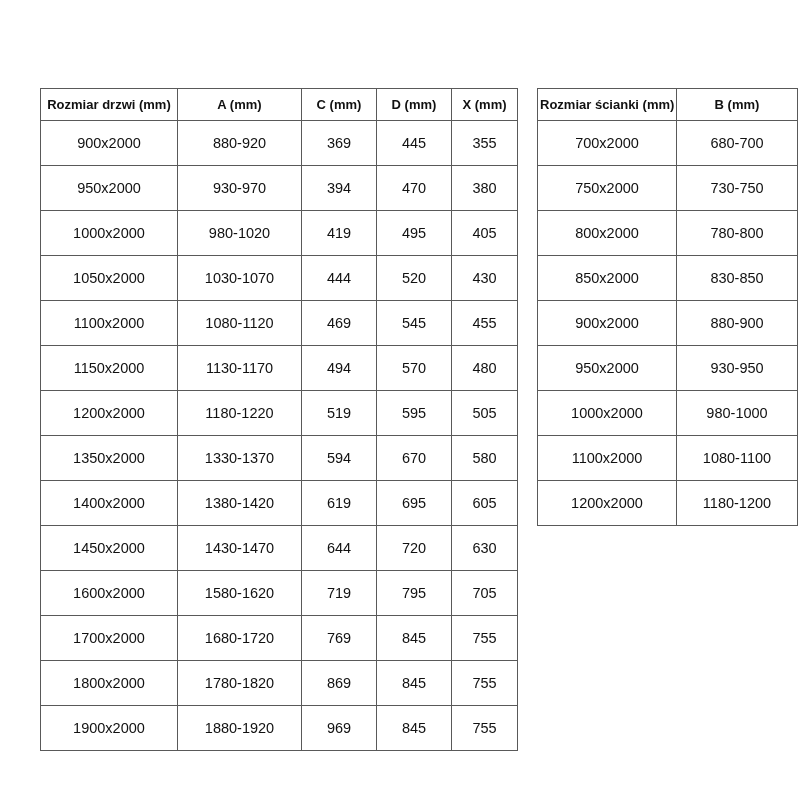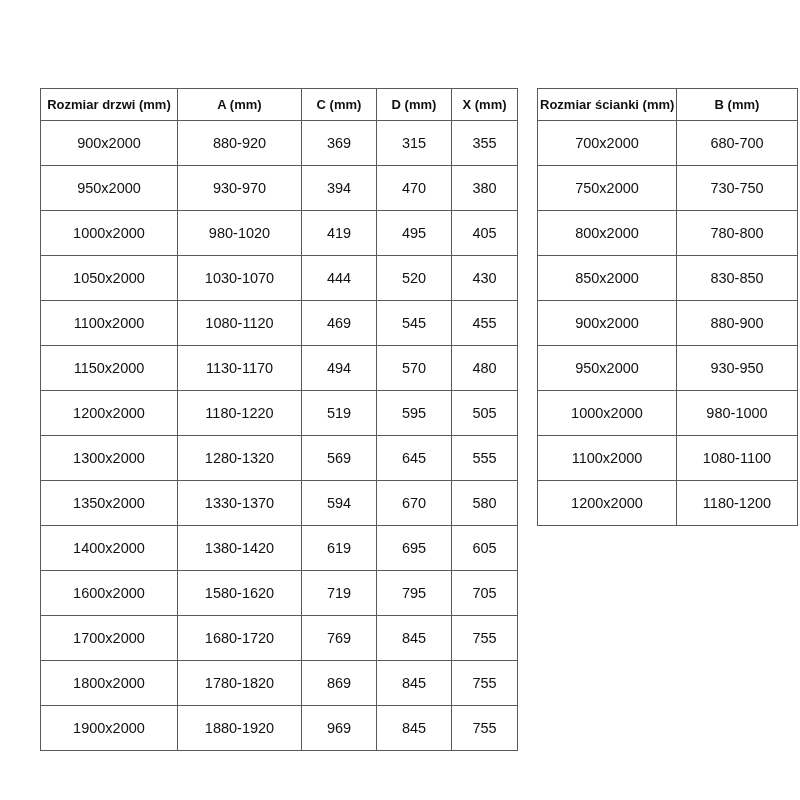--- a/index.html
+++ b/index.html
@@ -67,21 +67,21 @@
         <th>C (mm)</th>
         <th>D (mm)</th>
         <th>X (mm)</th>
       </tr>
     </thead>
     <tbody>
         <tr>
           <td>900x2000</td>
           <td>880-920</td>
           <td>369</td>
-          <td>315</td>
+          <td>445</td>
           <td>355</td>
         </tr>
         <tr>
           <td>950x2000</td>
           <td>930-970</td>
           <td>394</td>
           <td>470</td>
           <td>380</td>
         </tr>
         <tr>
@@ -113,39 +113,39 @@
           <td>480</td>
         </tr>
         <tr>
           <td>1200x2000</td>
           <td>1180-1220</td>
           <td>519</td>
           <td>595</td>
           <td>505</td>
         </tr>
         <tr>
-          <td>1300x2000</td>
-          <td>1280-1320</td>
-          <td>569</td>
-          <td>645</td>
-          <td>555</td>
-        </tr>
-        <tr>
           <td>1350x2000</td>
           <td>1330-1370</td>
           <td>594</td>
           <td>670</td>
           <td>580</td>
         </tr>
         <tr>
           <td>1400x2000</td>
           <td>1380-1420</td>
           <td>619</td>
           <td>695</td>
           <td>605</td>
+        </tr>
+        <tr>
+          <td>1450x2000</td>
+          <td>1430-1470</td>
+          <td>644</td>
+          <td>720</td>
+          <td>630</td>
         </tr>
         <tr>
           <td>1600x2000</td>
           <td>1580-1620</td>
           <td>719</td>
           <td>795</td>
           <td>705</td>
         </tr>
         <tr>
           <td>1700x2000</td>

